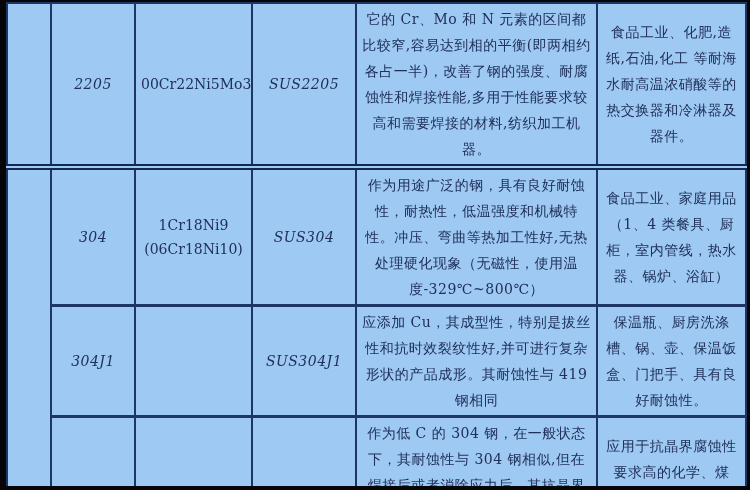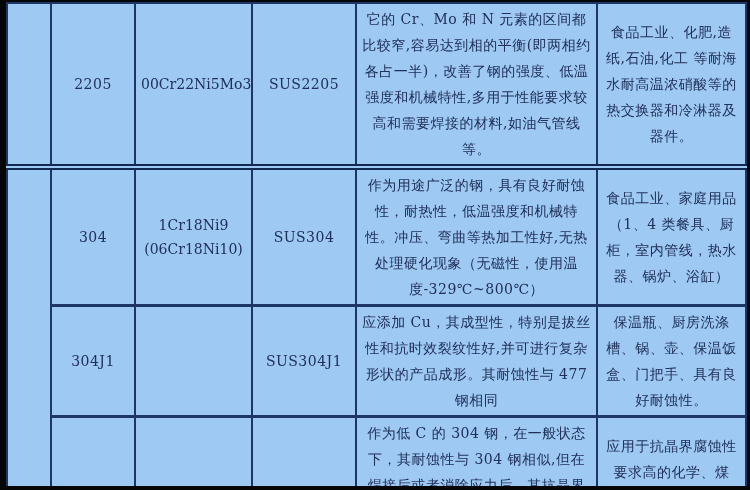--- a/index.html
+++ b/index.html
@@ -47,21 +47,21 @@
   tr.r4 td{height:143px;}
   
   tr.r1 td{border-bottom:6px double var(--border-dark);}
   tr.r3 td,tr.r4 td{border-top:3px solid var(--border);}
   
   td.desc,td.apps{
     font-size:14.5px;line-height:26px;letter-spacing:0.5px;
     text-align:center;padding:4px 6px;
   }
   td.comp{white-space:pre-line;line-height:24px;}
-  td.grade,td.sus{font-size:14.5px;letter-spacing:0.5px;}
+  td.grade,td.sus{font-size:14.5px;letter-spacing:0.5px;font-style:italic;}
 </style>
 </head>
 <body>
 
 <div class="photo">
   <div class="table-wrap">
     <table class="steel">
       <colgroup>
         <col class="c-cat">
           <col class="c-grade">
@@ -70,39 +70,39 @@
           <col class="c-desc">
           <col class="c-apps">
       </colgroup>
 
       <tbody>
           <tr class="r1">
         <td class="cat"></td>
         <td class="grade">2205</td>
         <td class="comp">00Cr22Ni5Mo3N</td>
         <td class="sus">SUS2205</td>
-        <td class="desc">它的 Cr、Mo 和 N 元素的区间都比较窄,容易达到相的平衡(即两相约各占一半)，改善了钢的强度、低温强度和机械特性,多用于性能要求较高和需要焊接的材料,如油气管线等。</td>
+        <td class="desc">它的 Cr、Mo 和 N 元素的区间都比较窄,容易达到相的平衡(即两相约各占一半)，改善了钢的强度、耐腐蚀性和焊接性能,多用于性能要求较高和需要焊接的材料,纺织加工机器。</td>
         <td class="apps">食品工业、化肥,造纸,石油,化工 等耐海水耐高温浓硝酸等的热交换器和冷淋器及器件。</td>
       </tr>
 
       <tr class="r2">
         <td class="cat" rowspan="4"></td>
         <td class="grade">304</td>
         <td class="comp">1Cr18Ni9
 (06Cr18Ni10)</td>
         <td class="sus">SUS304</td>
         <td class="desc">作为用途广泛的钢，具有良好耐蚀性，耐热性，低温强度和机械特性。冲压、弯曲等热加工性好,无热处理硬化现象（无磁性，使用温度-329℃~800℃）</td>
         <td class="apps">食品工业、家庭用品（1、4 类餐具、厨柜，室内管线，热水器、锅炉、浴缸）</td>
       </tr>
 
       <tr class="r3">
         <td class="grade">304J1</td>
         <td class="comp"></td>
         <td class="sus">SUS304J1</td>
-        <td class="desc">应添加 Cu，其成型性，特别是拔丝性和抗时效裂纹性好,并可进行复杂形状的产品成形。其耐蚀性与 477 钢相同</td>
+        <td class="desc">应添加 Cu，其成型性，特别是拔丝性和抗时效裂纹性好,并可进行复杂形状的产品成形。其耐蚀性与 419 钢相同</td>
         <td class="apps">保温瓶、厨房洗涤槽、锅、壶、保温饭盒、门把手、具有良好耐蚀性。</td>
       </tr>
 
       <tr class="r4">
         <td class="grade">304L</td>
         <td class="comp">00Cr19Ni10</td>
         <td class="sus">SUS304L</td>
         <td class="desc">作为低 C 的 304 钢，在一般状态下，其耐蚀性与 304 钢相似,但在焊接后或者消除应力后，其抗晶界腐蚀能力优秀。在未进行热处理的情况下，亦能保持良好的耐蚀性，一般在 400 以下使用（无磁性，使用温度-196℃~800℃）</td>
         <td class="apps">应用于抗晶界腐蚀性要求高的化学、煤碳、石油产业的野外露天机器、建材、耐热零件及热处理有困难的零件</td>
       </tr>

